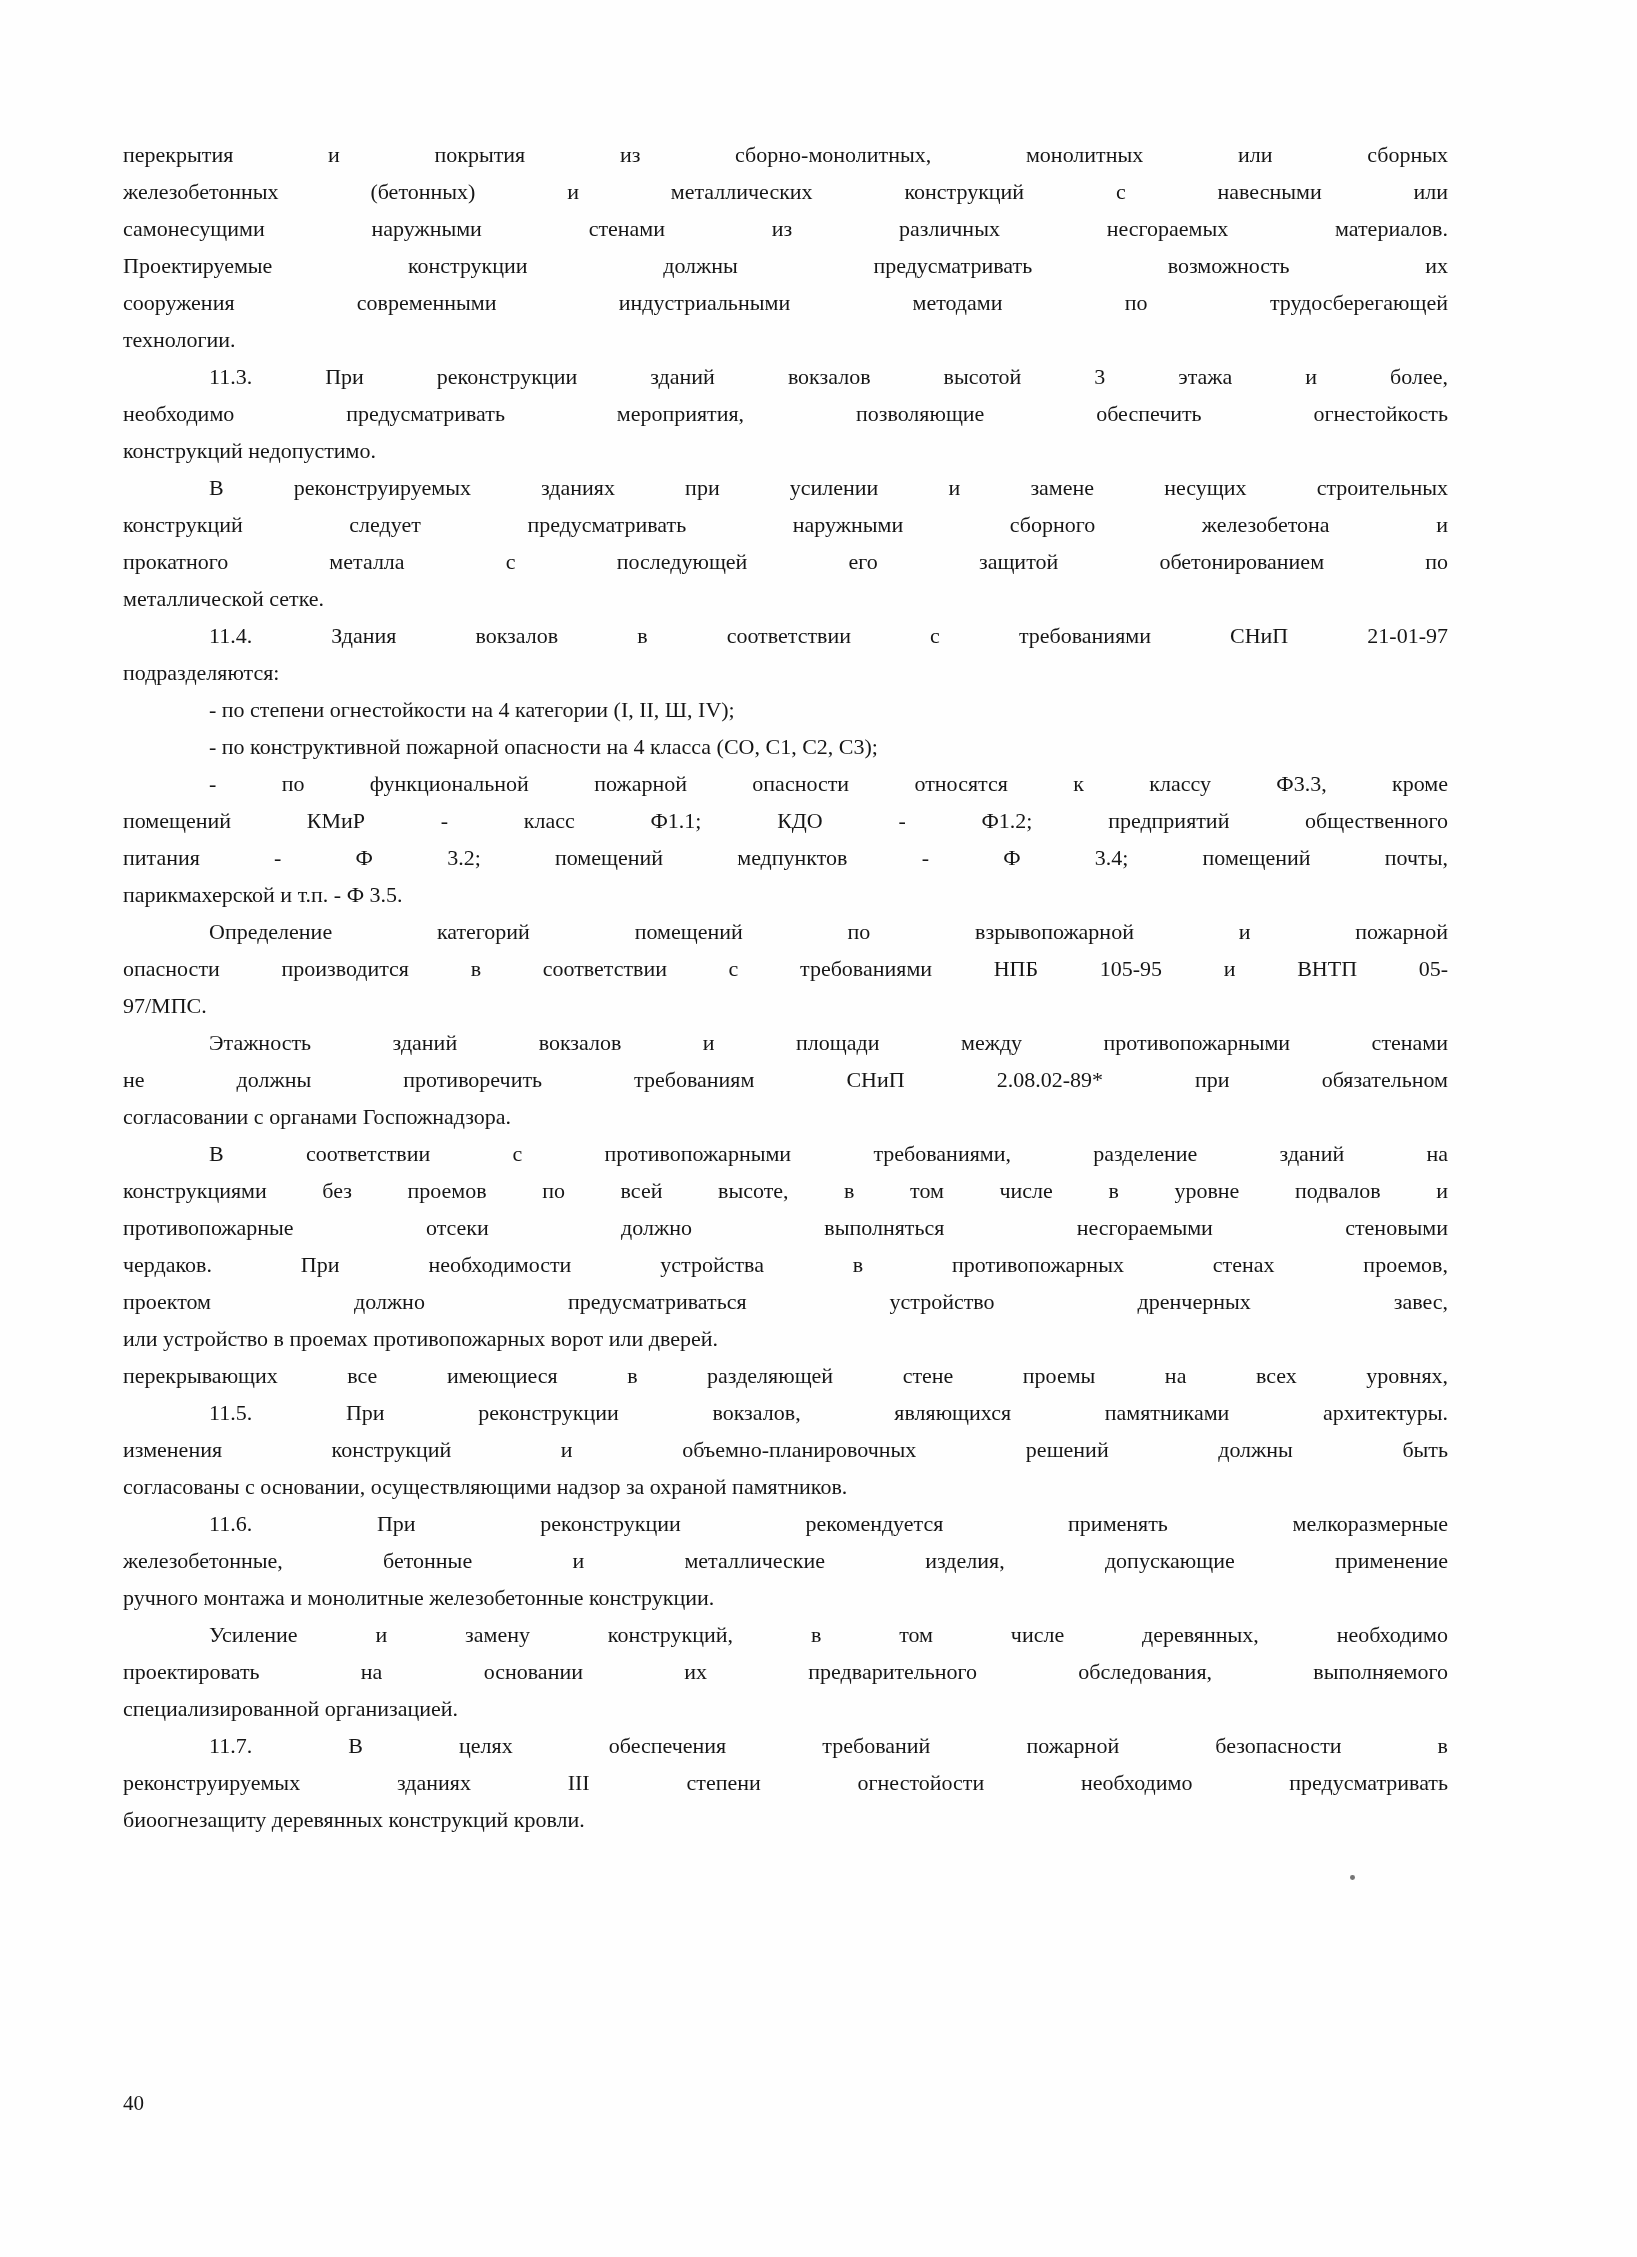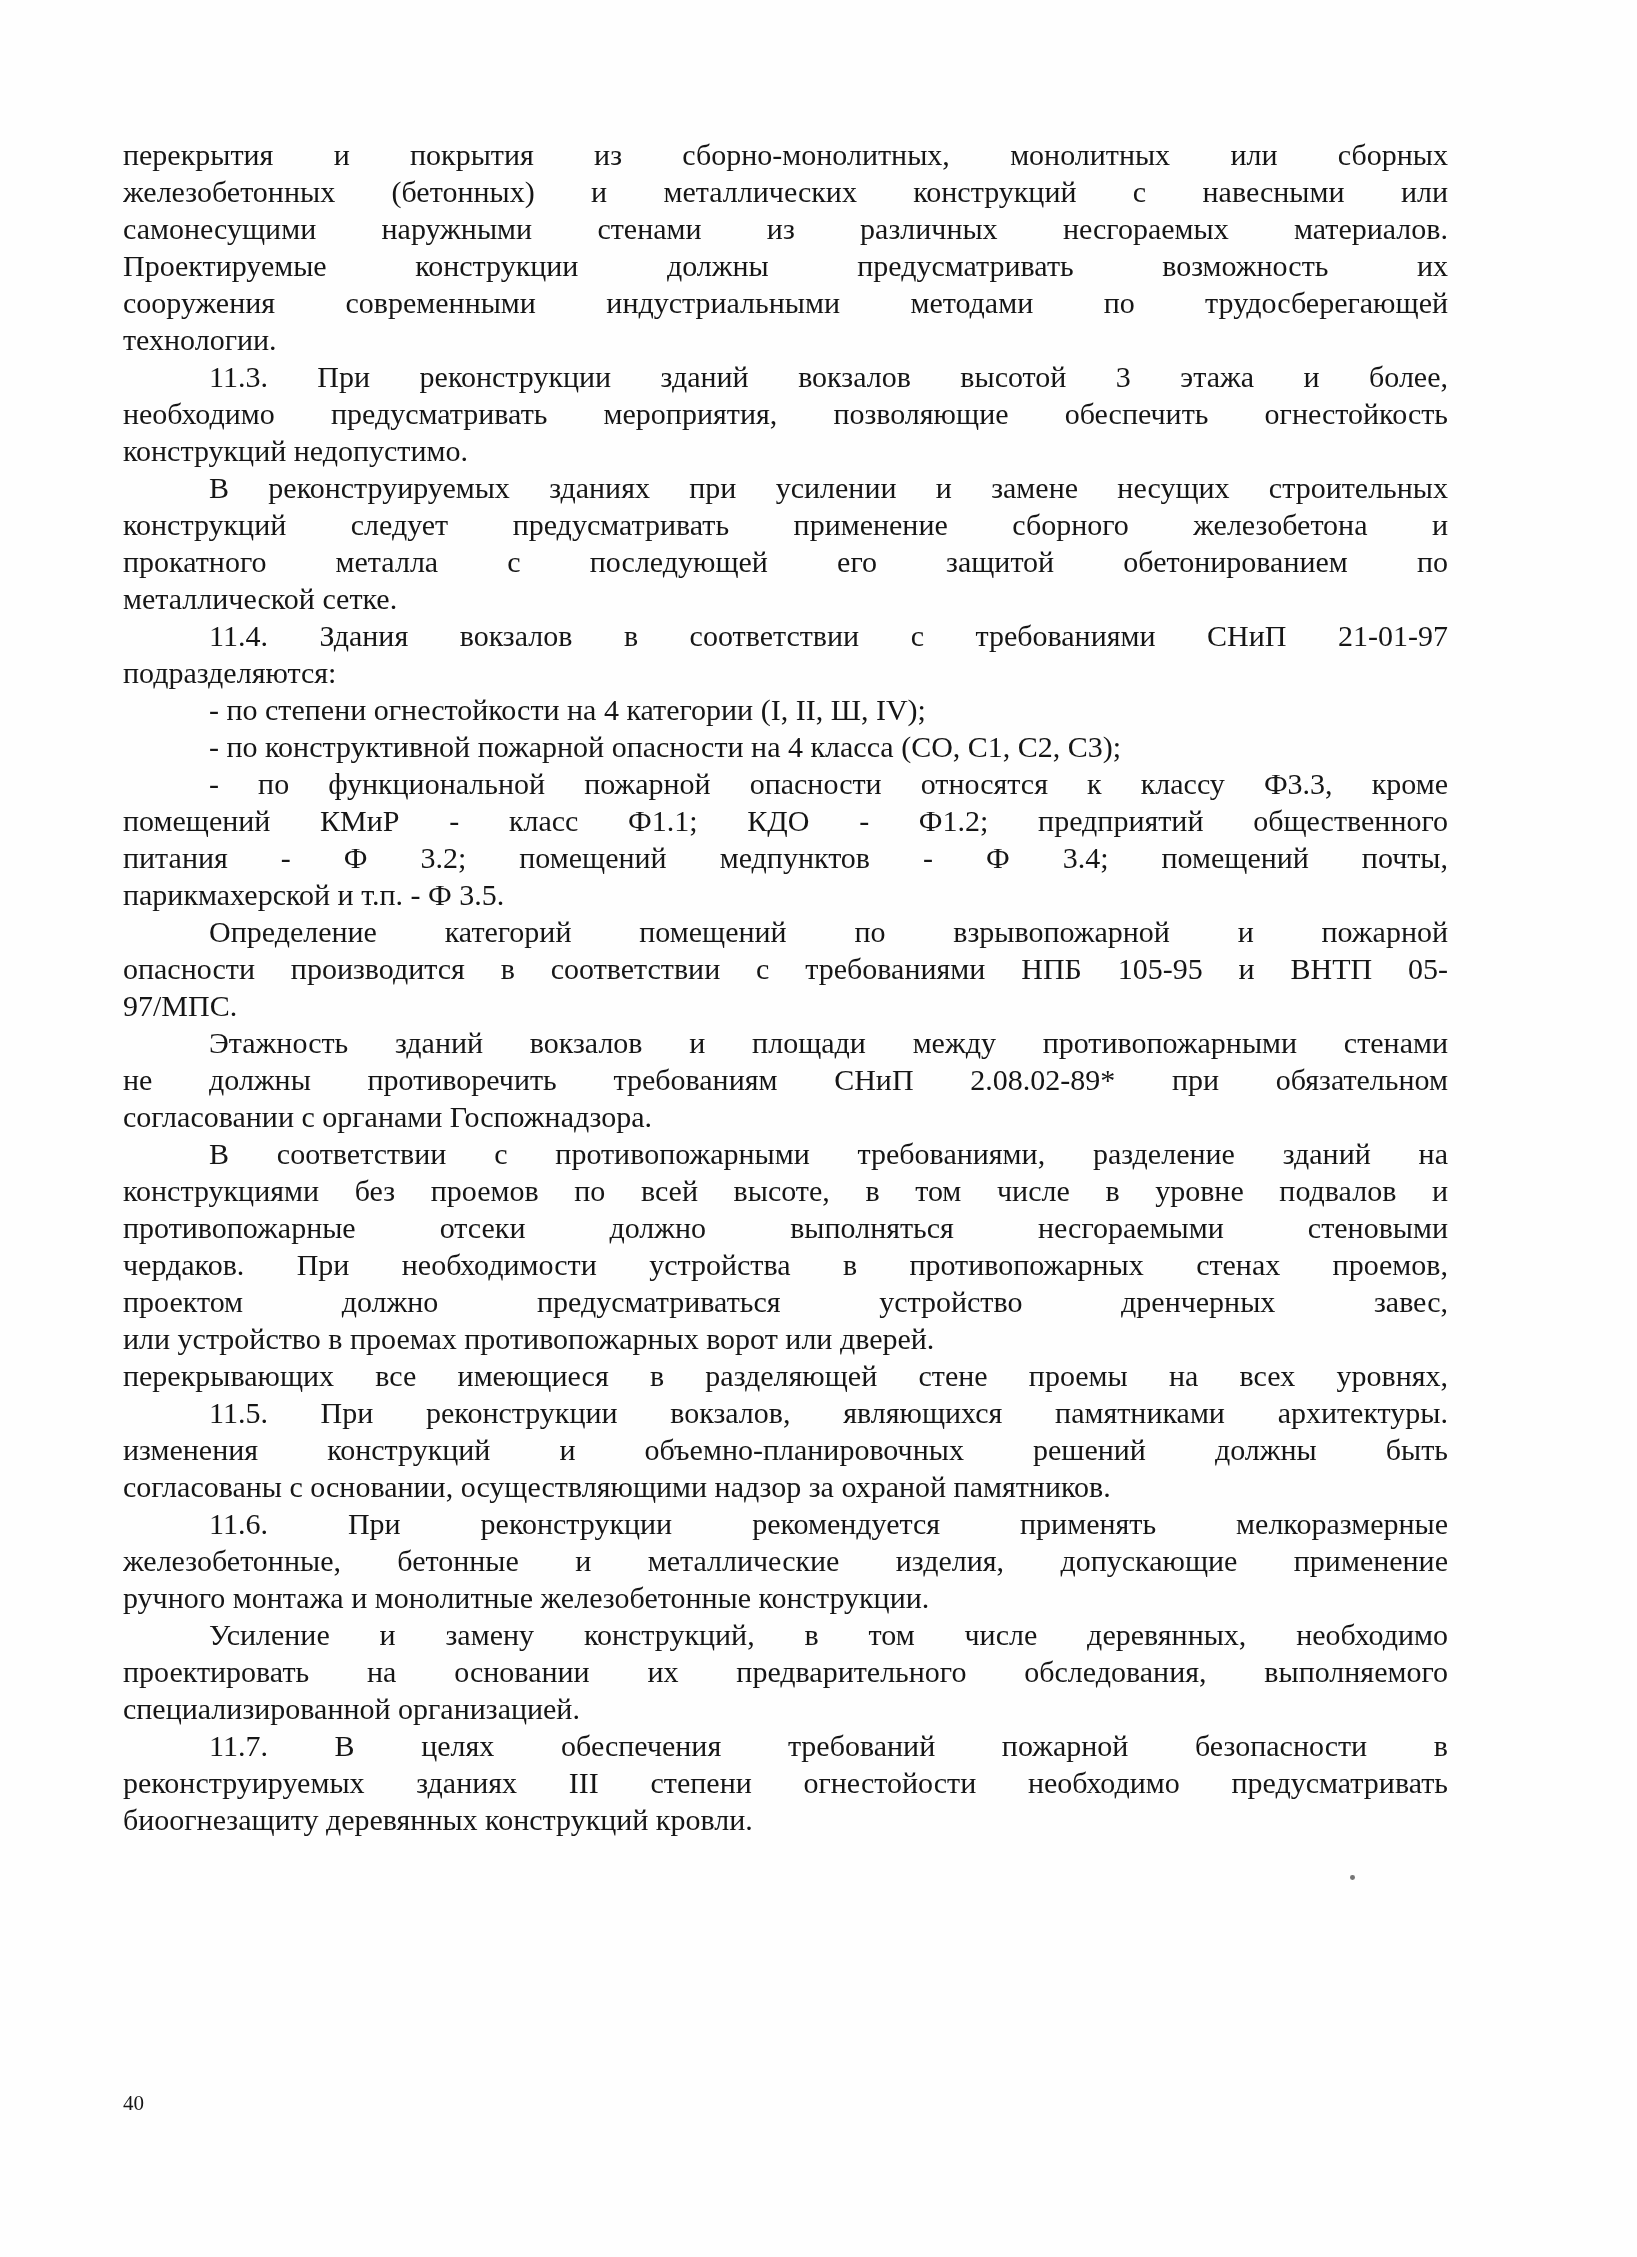--- a/index.html
+++ b/index.html
@@ -14,21 +14,21 @@
     background: #fefefe;
     color: #161616;
     font-family: "Liberation Serif", "DejaVu Serif", serif;
     overflow: hidden;
   }
   .text-block {
     position: absolute;
     left: 123px;
     top: 136px;
     width: 1325px;
-    font-size: 30px;
+    font-size: 22px;
   }
   .para { margin: 0; }
   .line {
     height: 37px;
     line-height: 37px;
     text-align: justify;
     overflow: hidden;
   }
   
   .line.fill::after {
@@ -69,21 +69,21 @@
         <div class="line fill">сооружения современными индустриальными методами по трудосберегающей</div>
         <div class="line">технологии.</div>
       </div>
       <div class="para">
         <div class="line fill indent">11.3. При реконструкции зданий вокзалов высотой 3 этажа и более,</div>
         <div class="line fill">необходимо предусматривать мероприятия, позволяющие обеспечить огнестойкость</div>
         <div class="line">конструкций недопустимо.</div>
       </div>
       <div class="para">
         <div class="line fill indent">В реконструируемых зданиях при усилении и замене несущих строительных</div>
-        <div class="line fill">конструкций следует предусматривать применение сборного железобетона и</div>
+        <div class="line fill">конструкций следует предусматривать наружными сборного железобетона и</div>
         <div class="line fill">прокатного металла с последующей его защитой обетонированием по</div>
         <div class="line">металлической сетке.</div>
       </div>
       <div class="para">
         <div class="line fill indent">11.4. Здания вокзалов в соответствии с требованиями СНиП 21-01-97</div>
         <div class="line">подразделяются:</div>
       </div>
       <div class="para">
         <div class="line indent">- по степени огнестойкости на 4 категории (I, II, Ш, IV);</div>
       </div>

